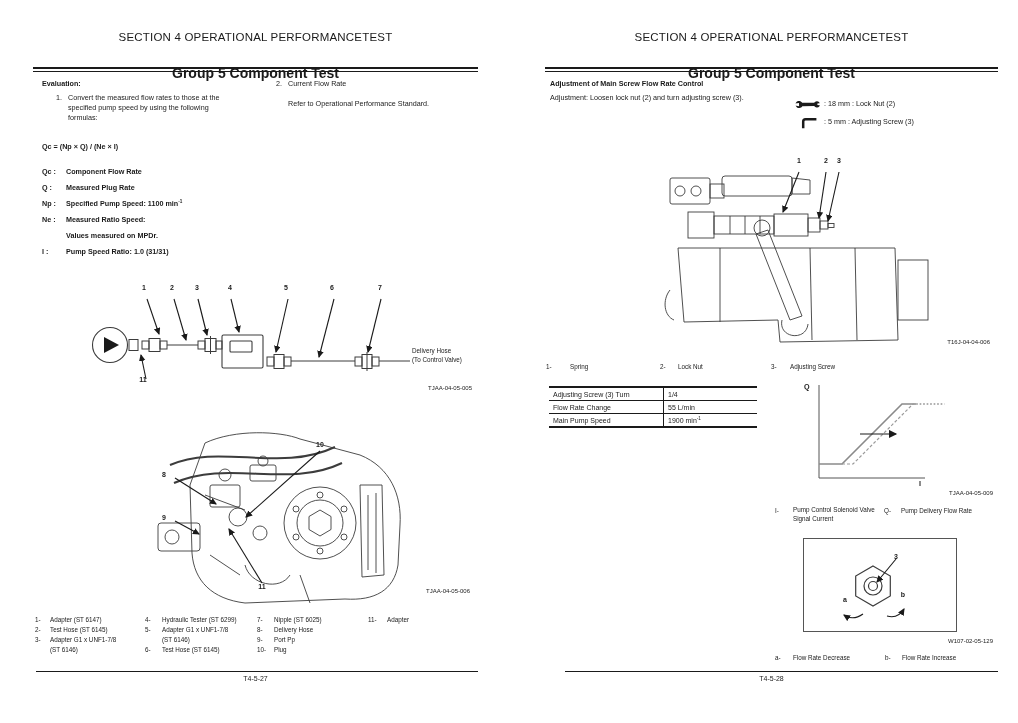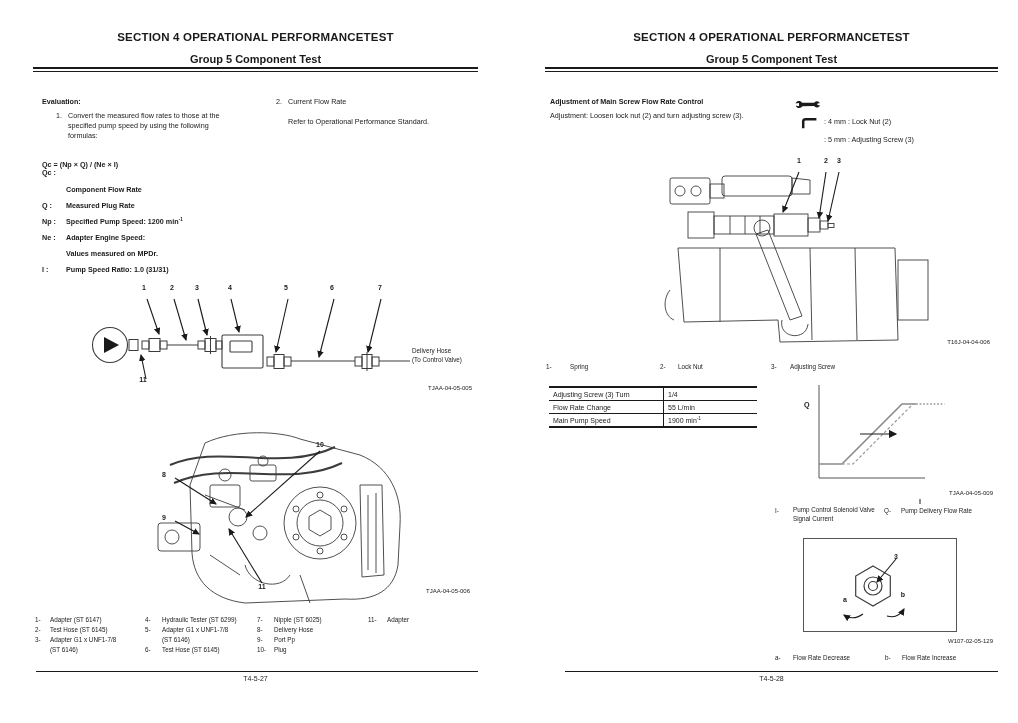--- a/index.html
+++ b/index.html
@@ -1,23 +1,23 @@
 <!DOCTYPE html>
 <html><head>
 <meta charset="utf-8">
 <style>
   html,body{margin:0;padding:0;background:#ffffff;}
   .canvas{position:relative;width:1018px;height:723px;background:#fff;
           font-family:"Liberation Sans",sans-serif;color:#1a1a1a;overflow:hidden;}
   .abs{position:absolute;}
-  .h1{font-size:11.5px;font-weight:bold;letter-spacing:.2px;white-space:nowrap;text-align:center;}
-  .h2{font-size:11px;font-weight:bold;white-space:nowrap;text-align:center;}
+  .h1{font-size:11.5px;font-weight:normal;letter-spacing:.2px;white-space:nowrap;text-align:center;}
+  .h2{font-size:14px;font-weight:bold;white-space:nowrap;text-align:center;margin-top:12px;}
   .rule{height:2px;border-top:2.2px solid #1a1a1a;border-bottom:1.1px solid #1a1a1a;}
   .b{font-weight:bold;}
-  .t{font-size:7.2px;line-height:9.8px;margin-top:18px;}
+  .t{font-size:7.2px;line-height:9.8px;}
   .small{font-size:6.3px;line-height:9.6px;white-space:nowrap;}
   .fig{font-size:6px;color:#222;white-space:nowrap;text-align:right;}
   .callout{font-size:7px;font-weight:bold;width:12px;text-align:center;}
   .foot{font-size:7px;text-align:center;}
   .footline{height:0;border-top:1.4px solid #1a1a1a;}
   sup{font-size:4.6px;vertical-align:super;line-height:0;}
   table.spec{border-collapse:collapse;border-top:2px solid #1a1a1a;border-bottom:2px solid #1a1a1a;
              table-layout:fixed;width:208px;}
   table.spec td{font-size:7px;padding:3px 4px 2px 4px;white-space:nowrap;}
   table.spec tr+tr td{border-top:1px solid #1a1a1a;}
@@ -36,28 +36,28 @@
 
     <div class="abs t b" style="left:42px;top:79px;">Evaluation:</div>
     <div class="abs t" style="left:56px;top:93px;">1.</div>
     <div class="abs t" style="left:68px;top:93px;width:172px;">Convert the measured flow rates to those at the specified pump speed by using the following formulas:</div>
     <div class="abs t" style="left:276px;top:79px;">2.</div>
     <div class="abs t" style="left:288px;top:79px;">Current Flow Rate</div>
     <div class="abs t" style="left:288px;top:99px;">Refer to Operational Performance Standard.</div>
 
     <div class="abs t b" style="left:42px;top:142px;">Qc = (Np × Q) / (Ne × I)</div>
 
-    <div class="abs t b" style="left:42px;top:150px;">Qc :</div>
+    <div class="abs t b" style="left:42px;top:167px;">Qc :</div>
     <div class="abs t b" style="left:66px;top:167px;">Component Flow Rate</div>
     <div class="abs t b" style="left:42px;top:183px;">Q :</div>
     <div class="abs t b" style="left:66px;top:183px;">Measured Plug Rate</div>
     <div class="abs t b" style="left:42px;top:199px;">Np :</div>
-    <div class="abs t b nowrap" style="left:66px;top:199px;"><span>Specified Pump Speed: 1200 min</span><sup>-1</sup></div>
+    <div class="abs t b nowrap" style="left:66px;top:199px;"><span>Specified Pump Speed: 1100 min</span><sup>-1</sup></div>
     <div class="abs t b" style="left:42px;top:215px;">Ne :</div>
-    <div class="abs t b" style="left:66px;top:215px;">Adapter Engine Speed:</div>
+    <div class="abs t b" style="left:66px;top:215px;">Measured Ratio Speed:</div>
     <div class="abs t b" style="left:66px;top:231px;">Values measured on MPDr.</div>
     <div class="abs t b" style="left:42px;top:247px;">I :</div>
     <div class="abs t b" style="left:66px;top:247px;">Pump Speed Ratio: 1.0 (31/31)</div>
 
     <div class="abs callout" style="left:138px;top:284px;">1</div>
     <div class="abs callout" style="left:166px;top:284px;">2</div>
     <div class="abs callout" style="left:191px;top:284px;">3</div>
     <div class="abs callout" style="left:224px;top:284px;">4</div>
     <div class="abs callout" style="left:280px;top:284px;">5</div>
     <div class="abs callout" style="left:326px;top:284px;">6</div>
@@ -208,21 +208,21 @@
     <div class="abs t b" style="left:550px;top:79px;">Adjustment of Main Screw Flow Rate Control</div>
     <div class="abs" style="left:550px;top:93px;width:206px;">
       <div class="t">Adjustment: Loosen lock nut (2) and turn adjusting screw (3).</div>
     </div>
 
     <svg class="abs" style="left:795px;top:100px;" width="26" height="10" viewBox="0 0 26 10">
       <path d="M3.2,1.1 C1.4,1.6 0.3,3.2 0.6,5 C0.9,6.9 2.6,8.3 4.5,8.1 C5.7,8 6.7,7.3 7.3,6.3 L19.2,6.1 C19.8,7.1 20.9,7.7 22.1,7.5 C23.9,7.3 25.2,5.7 25,3.9 C24.8,2.3 23.4,1.1 21.8,1.2 C20.7,1.3 19.7,1.9 19.2,2.8 L7.2,2.8 C6.1,1.2 4.6,0.7 3.2,1.1 Z" fill="#1a1a1a"></path>
       <path d="M0,3.4 L4,2.9 L4.1,6.2 L0,5.6 Z" fill="#ffffff"></path>
       <path d="M26,2.9 L22.4,3.6 L22.4,5 L26,5.4 Z" fill="#ffffff"></path>
     </svg>
-    <div class="abs t" style="left:824px;top:99px;">: 4 mm : Lock Nut (2)</div>
+    <div class="abs t" style="left:824px;top:99px;">: 18 mm : Lock Nut (2)</div>
     <svg class="abs" style="left:801px;top:117px;" width="16" height="12" viewBox="0 0 16 12">
       <path d="M2.2,11.2 L2.2,4.6 Q2.2,2.3 4.6,2.3 L15.4,2.3" stroke="#1a1a1a" stroke-width="2.5" fill="none"></path>
     </svg>
     <div class="abs t" style="left:824px;top:117px;">: 5 mm : Adjusting Screw (3)</div>
 
     <div class="abs callout" style="left:793px;top:157px;">1</div>
     <div class="abs callout" style="left:820px;top:157px;">2</div>
     <div class="abs callout" style="left:833px;top:157px;">3</div>
 
     <svg class="abs" style="left:660px;top:170px;" width="340" height="175" viewBox="0 0 340 175">

